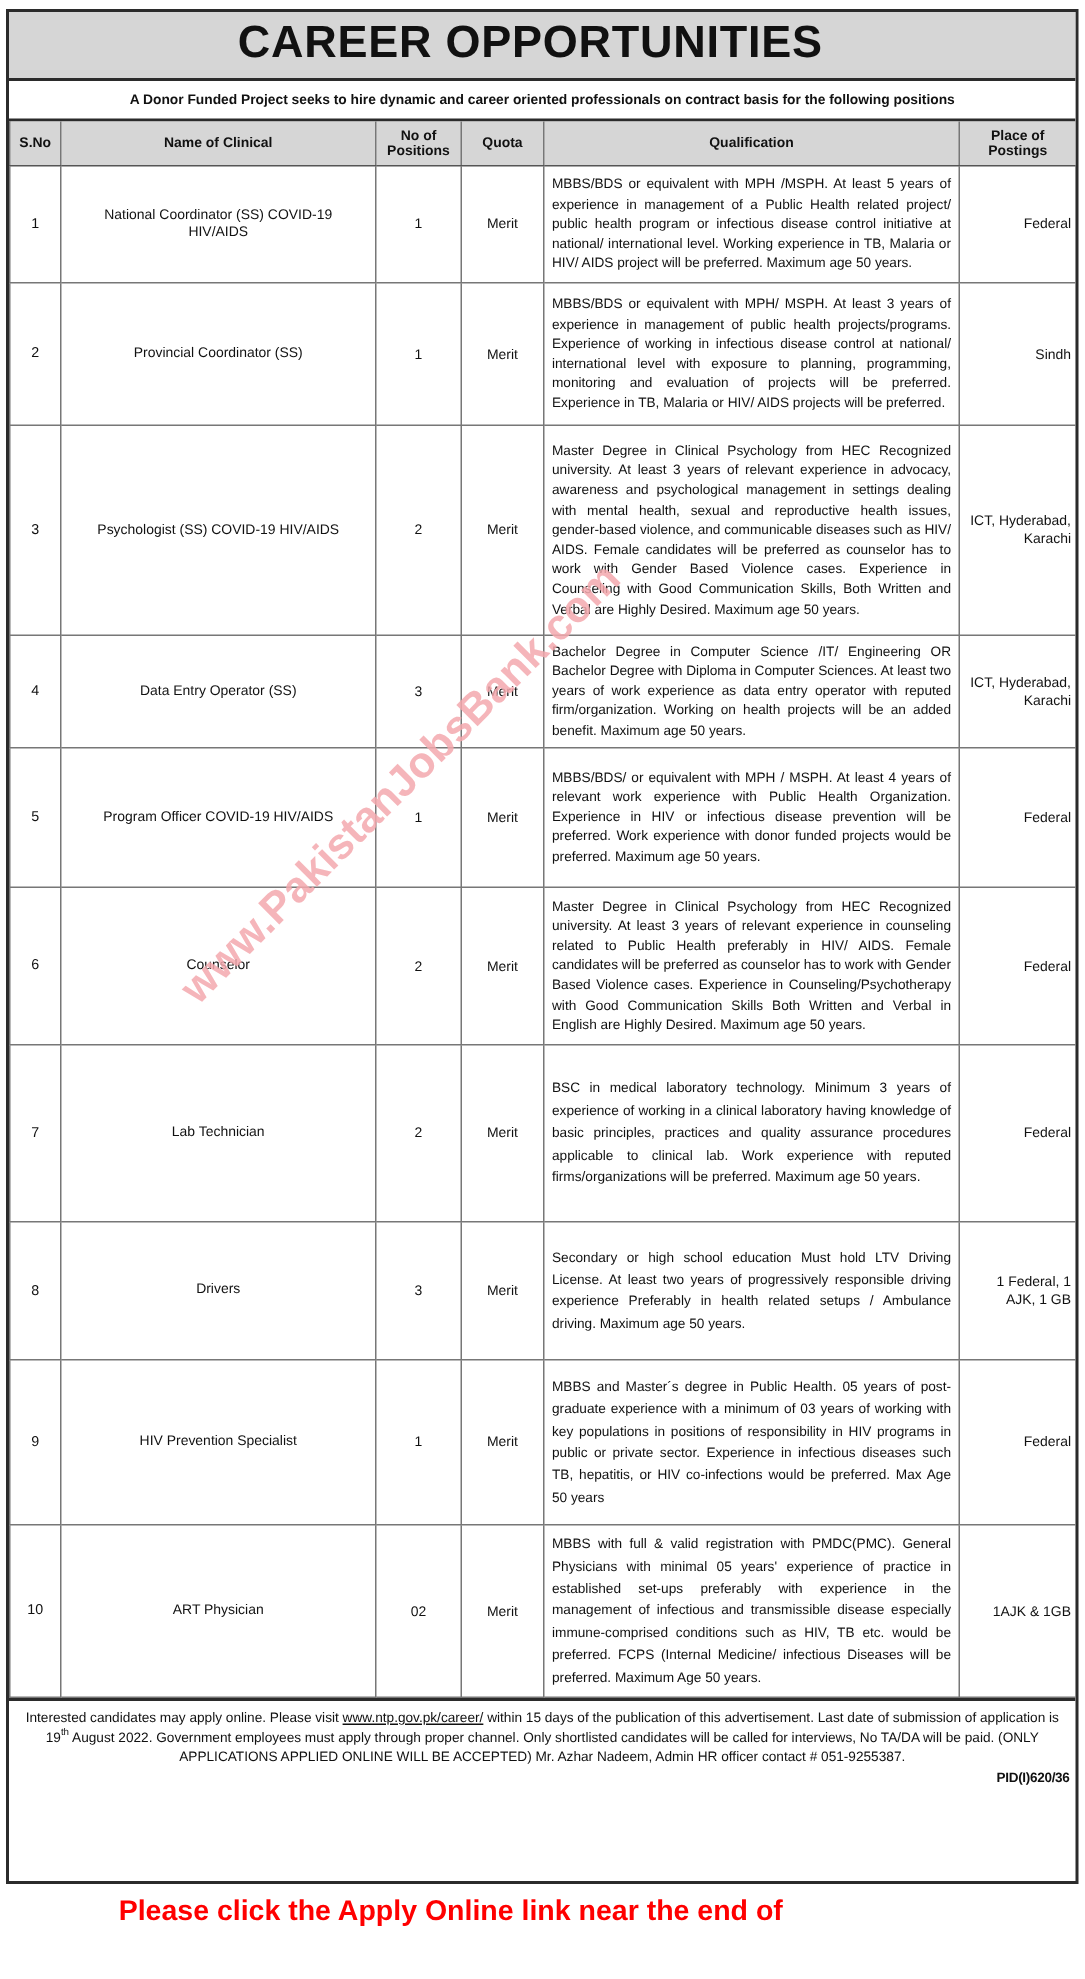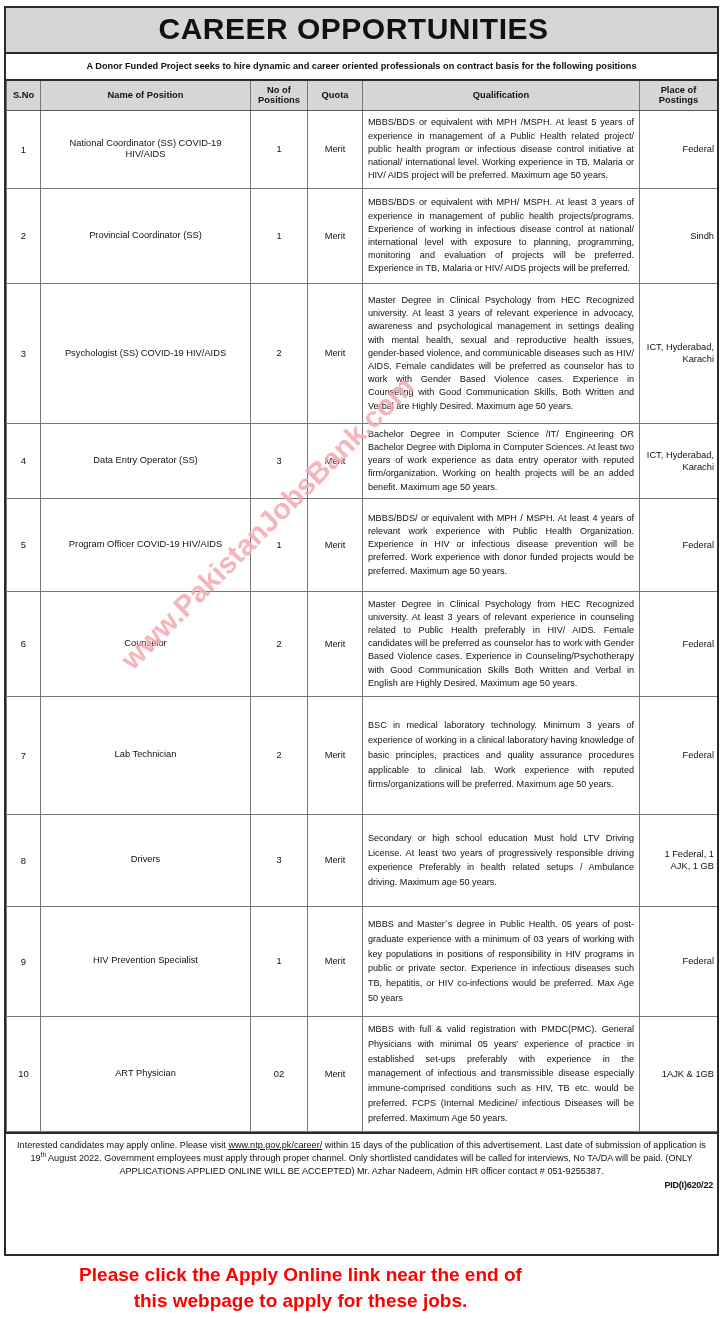--- a/index.html
+++ b/index.html
@@ -193,21 +193,21 @@
         <col class="c-sno">
           <col class="c-name">
           <col class="c-pos">
         <col class="c-quota">
           <col class="c-qual">
           <col class="c-place">
       </colgroup>
       <thead>
         <tr>
           <th>S.No</th>
-          <th>Name of Position</th>
+          <th>Name of Clinical</th>
           <th>No of Positions</th>
           <th>Quota</th>
           <th>Qualification</th>
           <th>Place of Postings</th>
         </tr>
       </thead>
       <tbody id="jobs-body">
           <tr style="height: 78px;">
             <td class="sno">1</td>
             <td class="posname">National Coordinator (SS) COVID-19 HIV/AIDS</td>
@@ -287,23 +287,22 @@
             <td class="quota">Merit</td>
             <td class="qual tall">MBBS with full &amp; valid registration with PMDC(PMC). General Physicians with minimal 05 years' experience of practice in established set-ups preferably with experience in the management of infectious and transmissible disease especially immune-comprised conditions such as HIV, TB etc. would be preferred. FCPS (Internal Medicine/ infectious Diseases will be preferred.  Maximum Age 50 years.</td>
             <td class="place">1AJK &amp; 1GB</td>
           </tr>
         </tbody>
     </table>
 
     <div class="footer-note">
       <span>Interested candidates may apply online. Please visit </span><span class="lnk">www.ntp.gov.pk/career/</span><span> within 15 days of the publication of this advertisement. Last date of submission of application is 19</span><sup>th</sup><span> August 2022. Government employees must apply through proper channel. Only shortlisted candidates will be called for interviews, No TA/DA will be paid. (ONLY APPLICATIONS APPLIED ONLINE WILL BE ACCEPTED) Mr. Azhar Nadeem, Admin HR officer contact # 051-9255387.</span>
     </div>
-    <div class="pid">PID(I)620/22</div>
+    <div class="pid">PID(I)620/36</div>
 
     <div class="watermark">www.PakistanJobsBank.com</div>
   </div>
 
   <div class="cta">
     <div>Please click the Apply Online link near the end of</div>
-    <div>this webpage to apply for these jobs.</div>
   </div>
 
 </div>
 
 </body></html>

